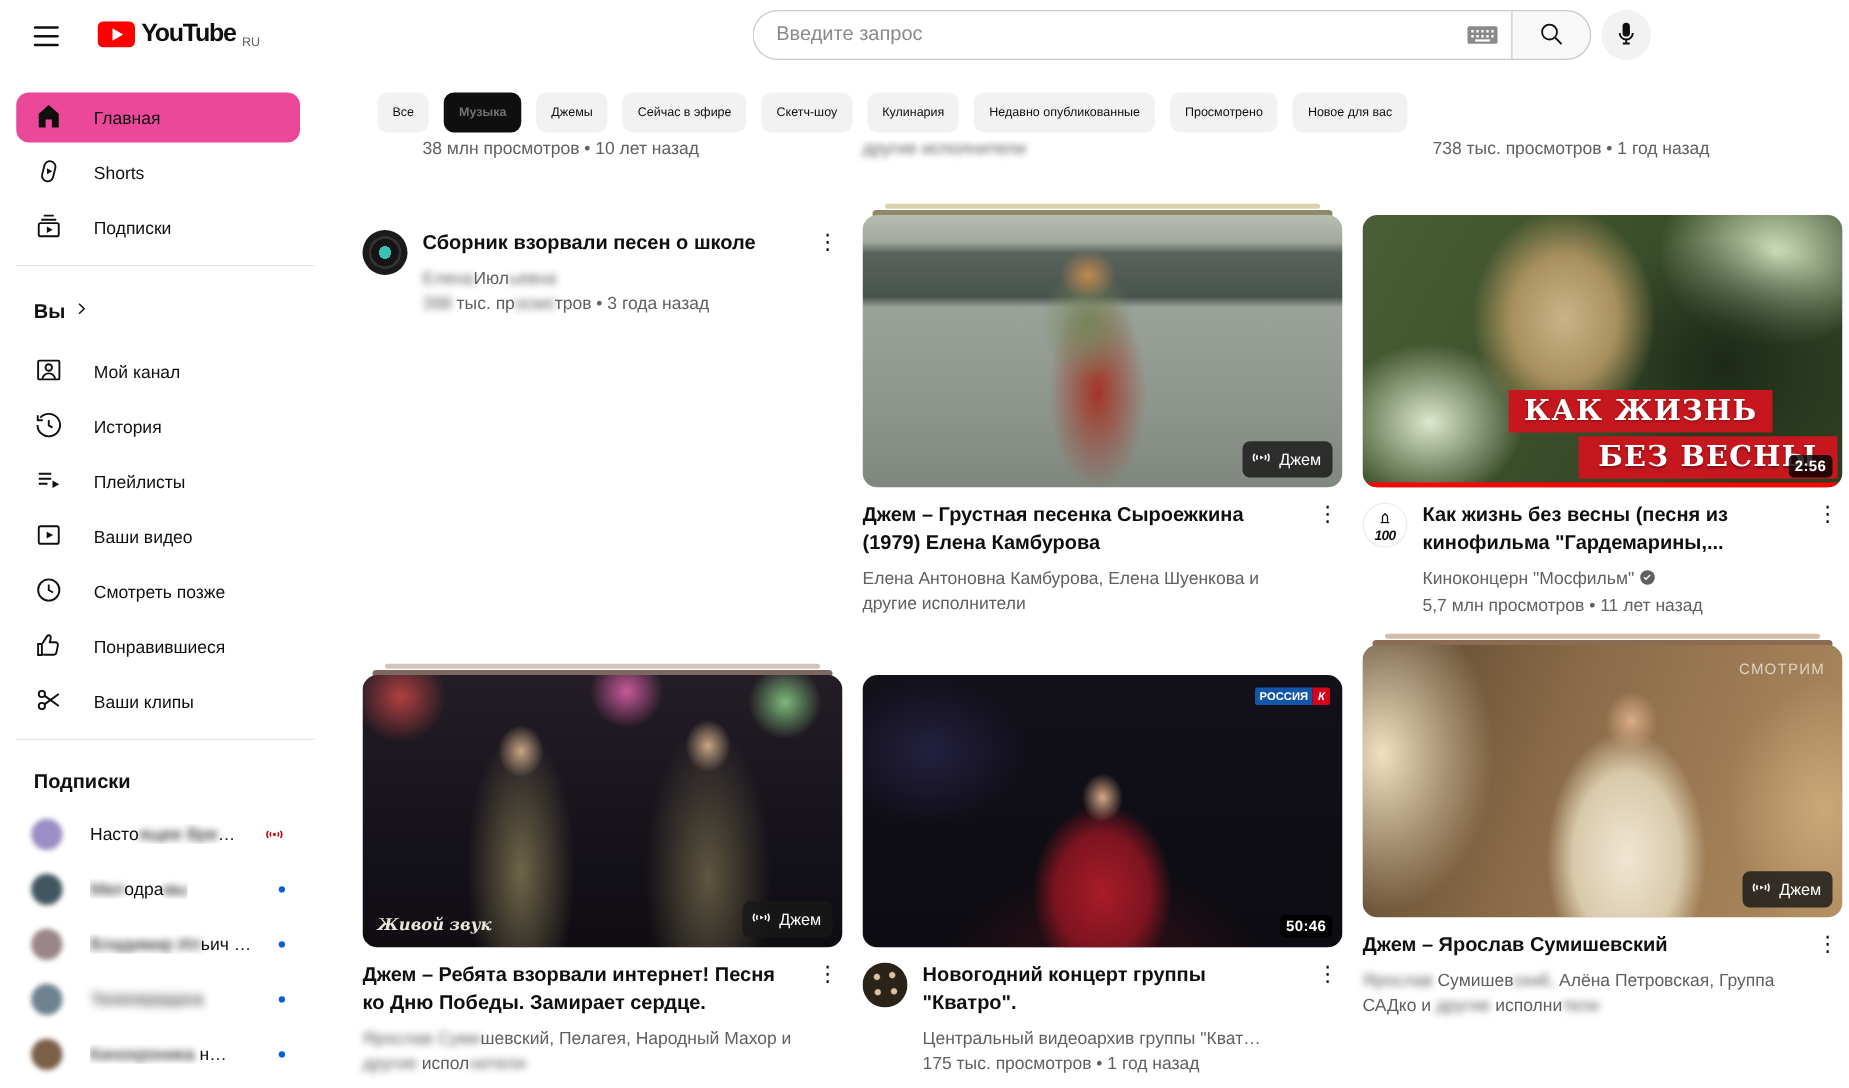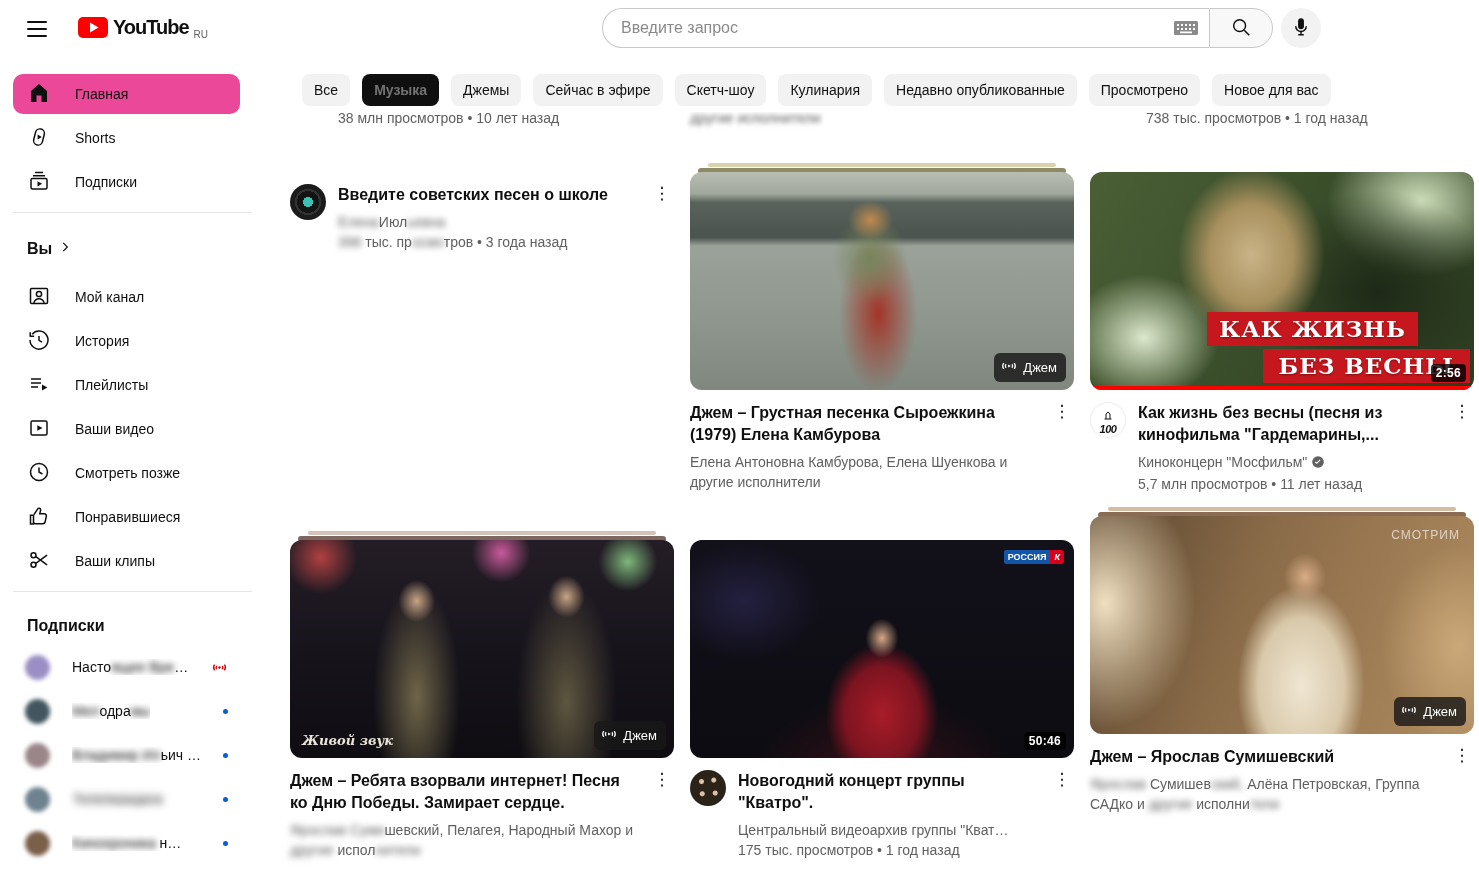--- a/index.html
+++ b/index.html
@@ -22,21 +22,21 @@
   .search-box input::placeholder{color:#8a8a8a;}
   .kbd-icon{width:26px;height:18px;margin-right:10px;flex:none;}
   .search-btn{width:64px;height:40px;border:1px solid #c9c9c9;border-radius:0 20px 20px 0;
       background:#f8f8f8;display:flex;align-items:center;justify-content:center;}
   .mic-btn{position:absolute;left:1281px;top:8px;width:40px;height:40px;border-radius:50%;
       background:#f2f2f2;display:flex;align-items:center;justify-content:center;}
 
   
   .chipbar{position:absolute;left:266px;top:56px;width:1213px;height:56px;background:#fff;z-index:4;
       display:flex;gap:12px;padding:18px 0 0 36px;box-sizing:border-box;}
-  .chip{height:32px;padding:0 12px;border-radius:8px;background:#f2f2f2;font-size:14px;
+  .chip{height:32px;padding:0 12px;border-radius:8px;background:#f2f2f2;font-size:10px;
       color:#0f0f0f;display:inline-flex;align-items:center;white-space:nowrap;}
   .chip.active{background:#0f0f0f;color:#737373;font-weight:700;}
 
   
   .side-item{position:absolute;left:13px;width:227px;height:40px;border-radius:10px;
       display:flex;align-items:center;padding:0 14px;gap:24px;box-sizing:border-box;font-size:14px;}
   .side-item.active{background:#ec4899;}
   .side-item svg{flex:none;}
   .divider{position:absolute;left:13px;width:239px;height:1px;background:#e5e5e5;}
   .side-head{position:absolute;left:27px;font-size:16px;font-weight:700;display:flex;align-items:center;gap:6px;}
@@ -346,21 +346,21 @@
     <button class="chip">Кулинария</button>
     <button class="chip">Недавно опубликованные</button>
     <button class="chip">Просмотрено</button>
     <button class="chip">Новое для вас</button>
   </div>
 
   <div class="card" style="left:290px;top:172px">
     <div class="meta">
       <div class="avatar av-vinyl"></div>
       <div class="txt">
-        <div class="title">Введите советских песен о школе</div>
+        <div class="title">Сборник взорвали песен о школе</div>
         <div class="byline first"><span class="blur">Елена</span><span>Июл</span><span class="blur">ьевна</span></div>
         <div class="byline"><span class="blur">398</span><span> тыс. пр</span><span class="blur">осмо</span><span>тров • 3 года назад</span></div>
       </div>
       <button class="kebab">⋮</button>
     </div>
   </div>
 
   <div class="card" style="left:690px;top:172px">
     <div class="stack stk-a c2a"></div>
     <div class="stack stk-b c2b"></div>

